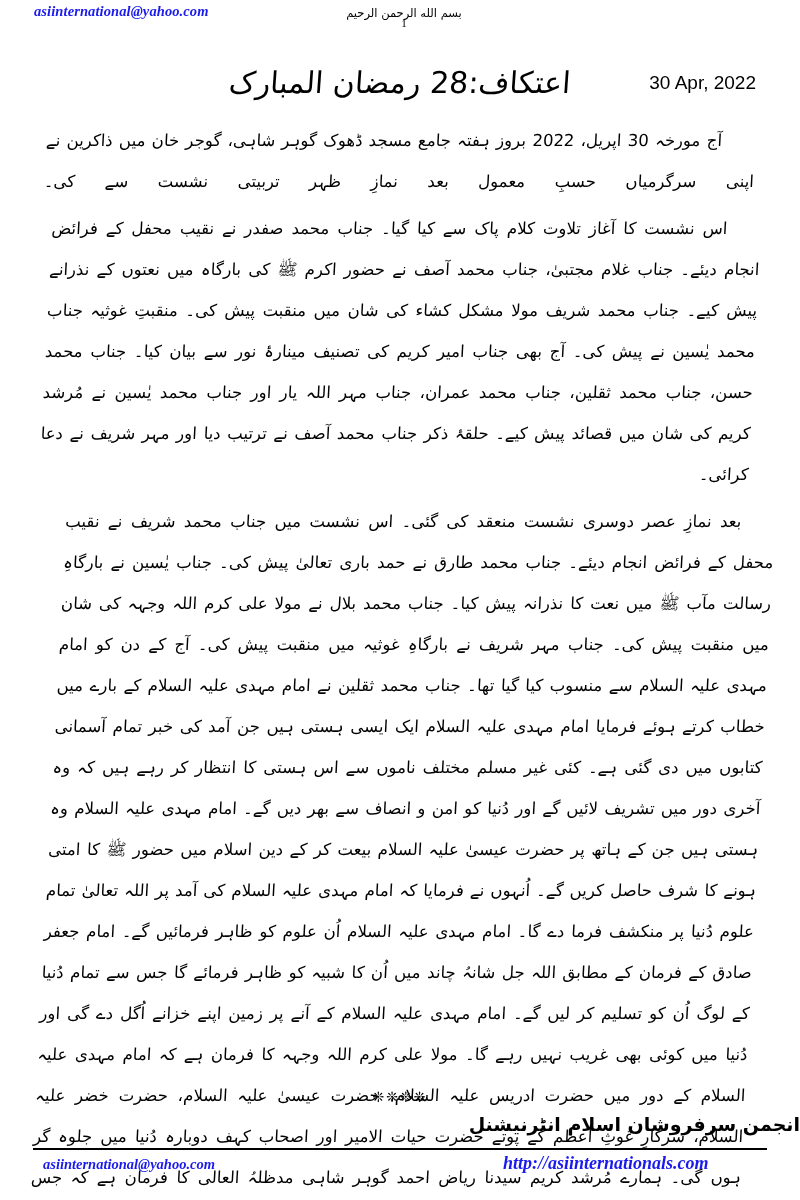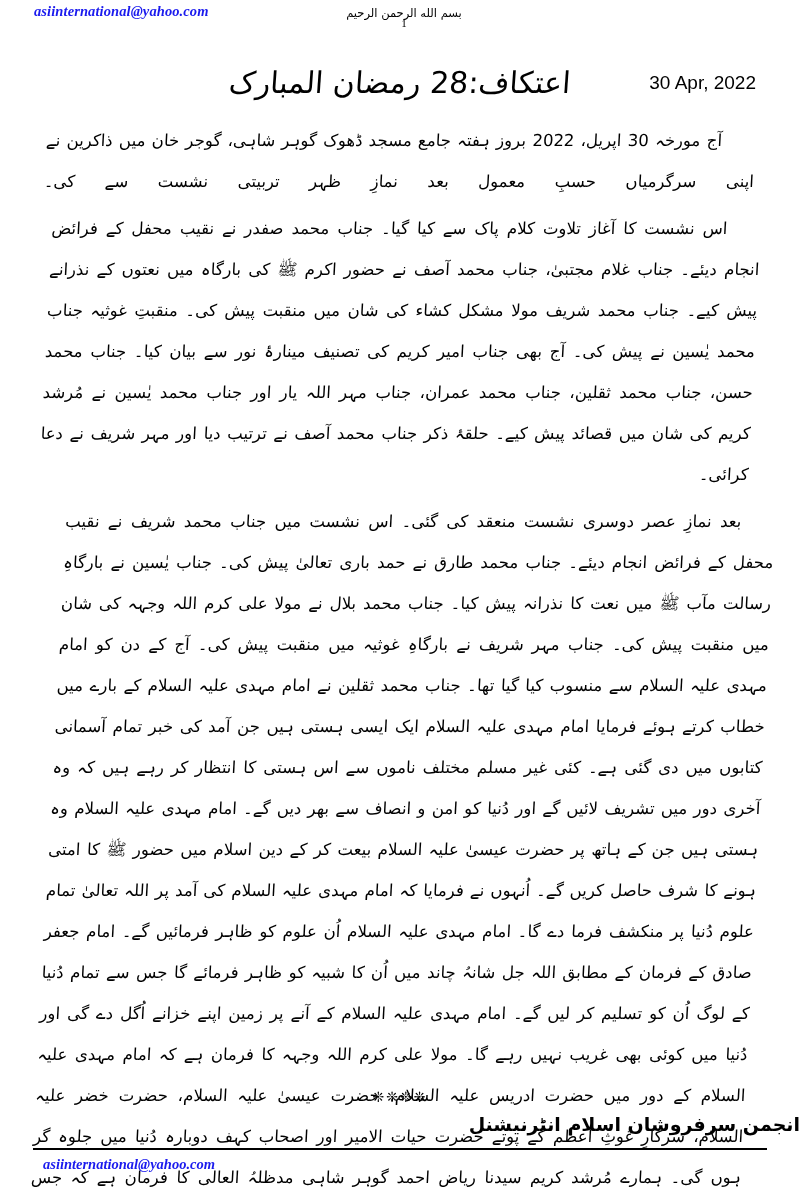--- a/index.html
+++ b/index.html
@@ -228,17 +228,18 @@
   <div class="footer">
 
     <div class="ornaments"><span>❊</span><span>❊</span><span>❊</span><span>❊</span></div>
 
     <div class="org-name">انجمن سرفروشان اسلام انٹرنیشنل</div>
 
     <hr class="footer-rule">
 
     <div class="footer-links">
       <span class="ft-email">asiinternational@yahoo.com</span>
+      <span class="ft-url">http://asiinternationals.com</span>
     </div>
 
   </div>
 
 </div>
 
 </body></html>

